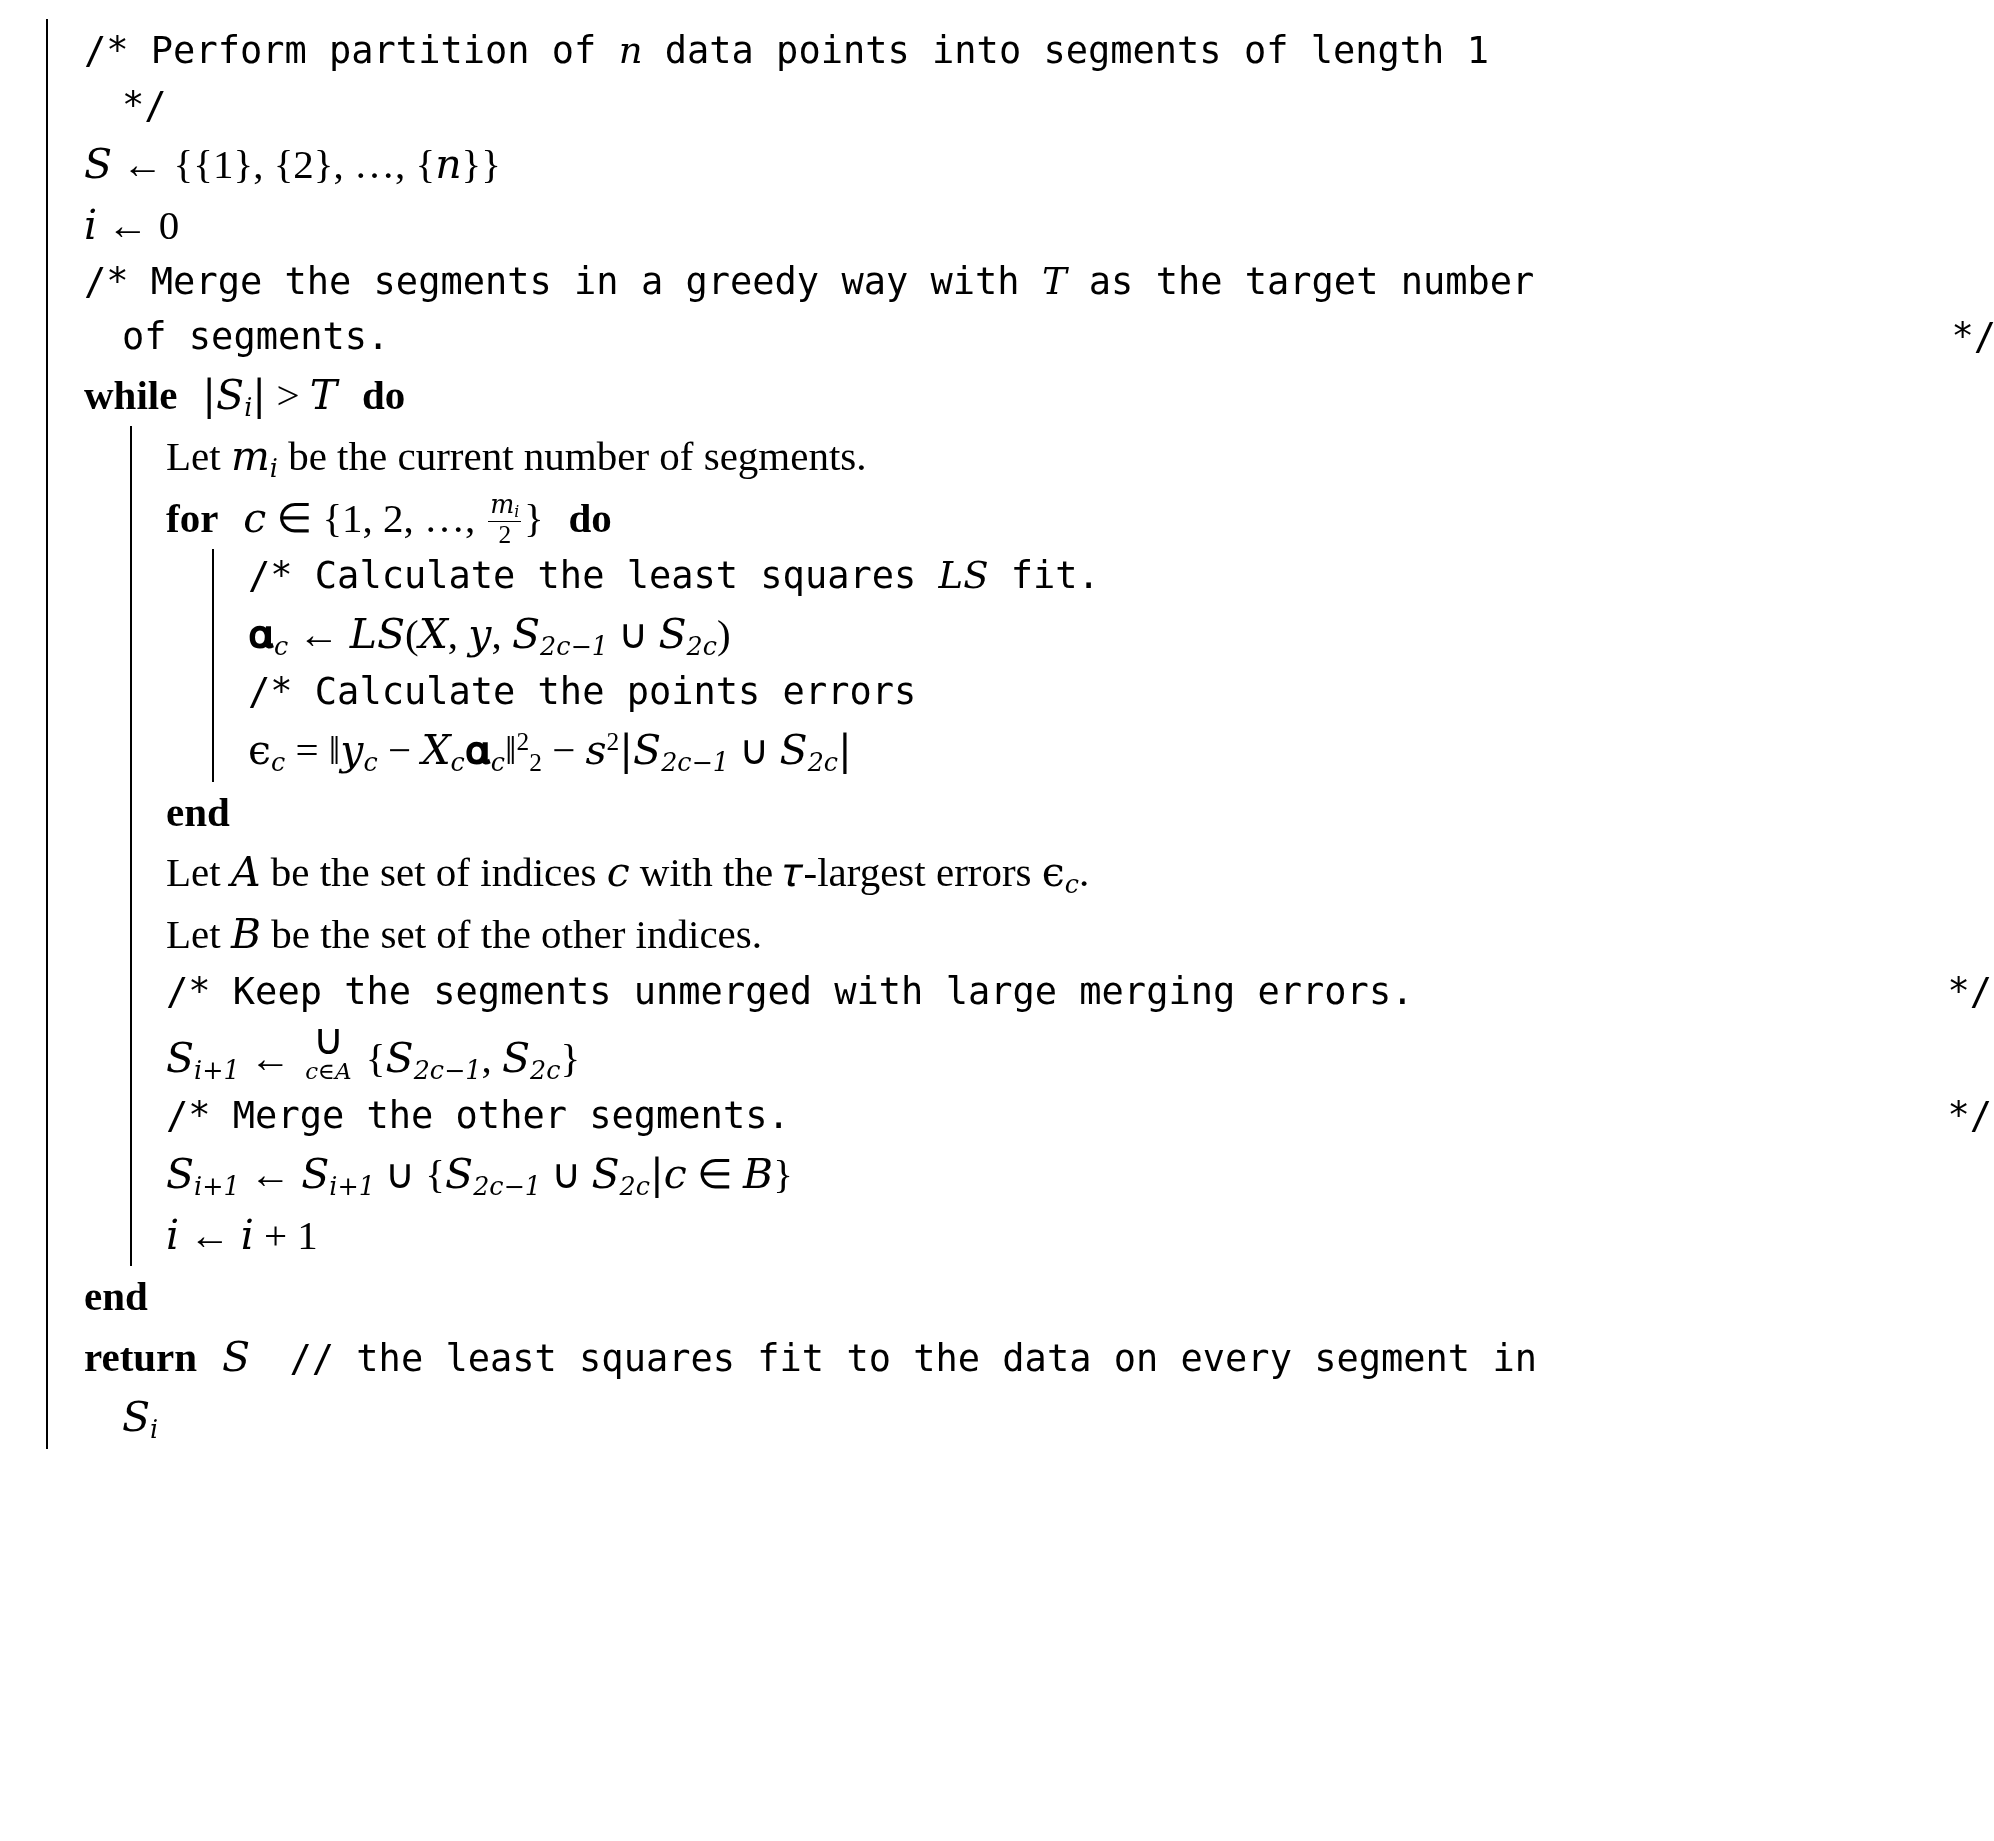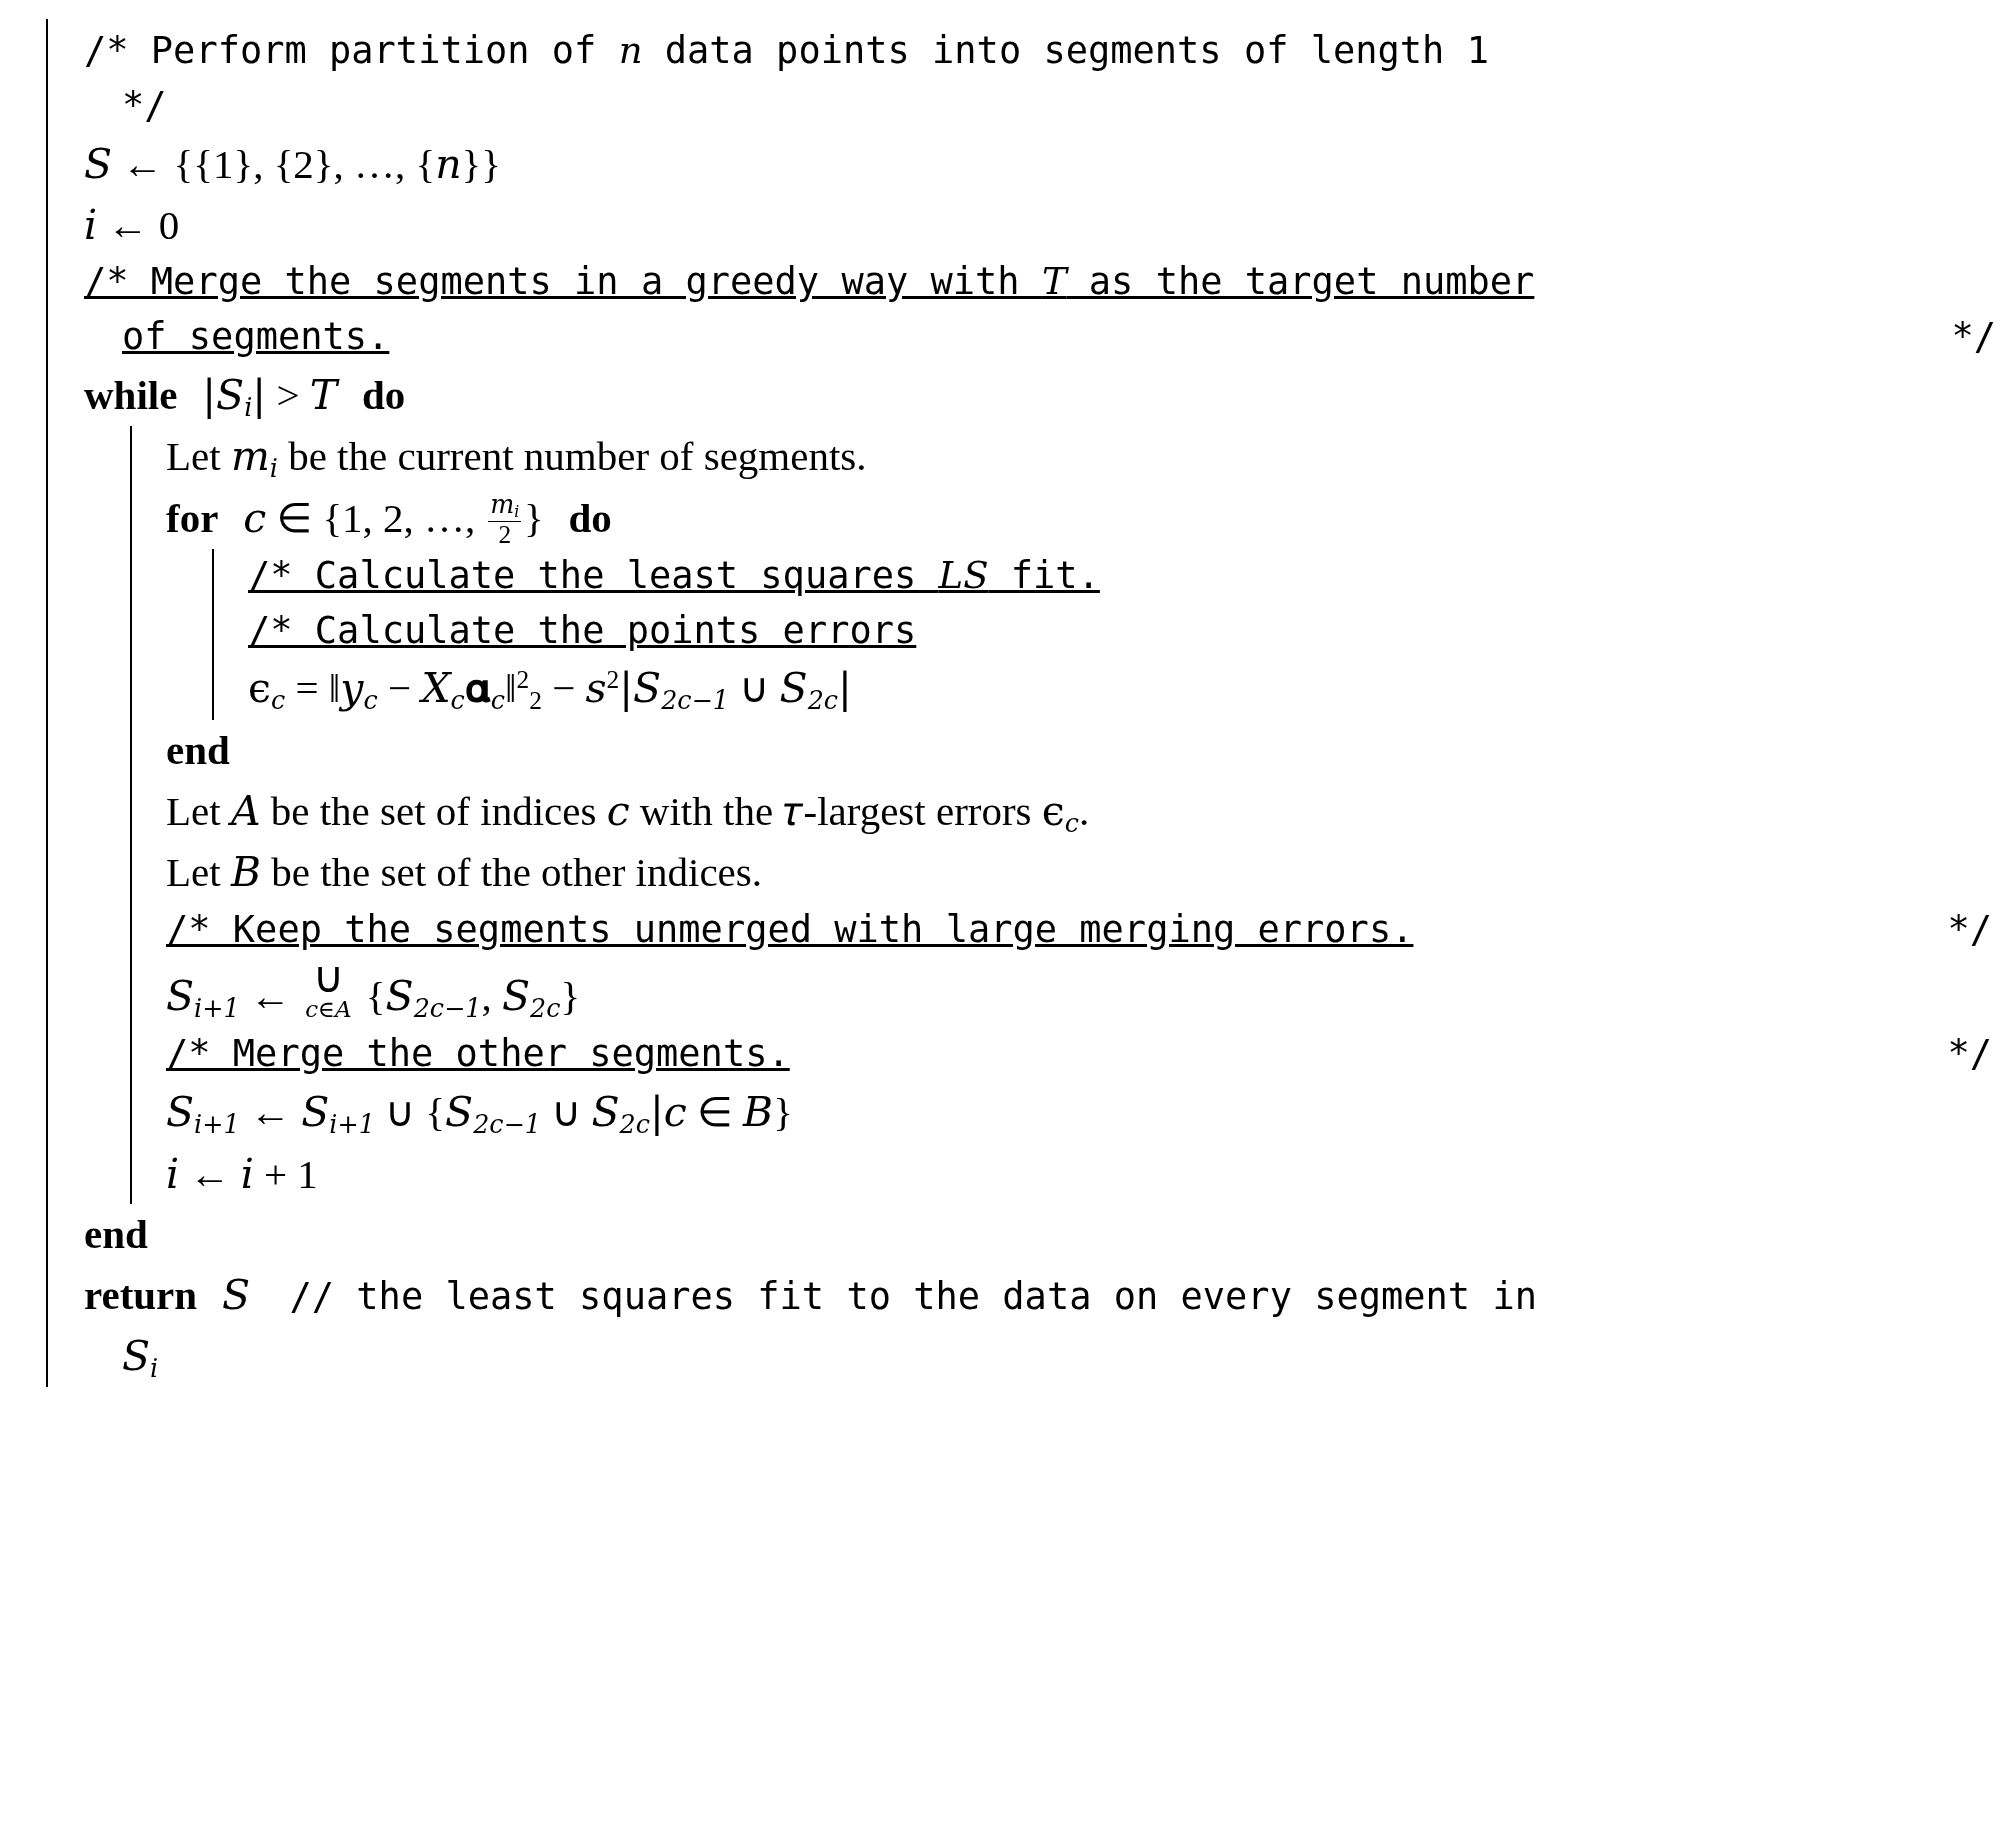--- a/index.html
+++ b/index.html
@@ -70,21 +70,21 @@
   .frac .num { display: block; border-bottom: 1.3px solid #000; padding: 0 2px; text-align: right; }
   .frac .den { display: block; padding: 0 2px; }
   .cmt-row {
     display: flex;
     justify-content: space-between;
     align-items: flex-start;
     width: 1912px;
   }
   .cmt-row.narrow2 { width: 1845px; }
   .cmt-row.narrow3 { width: 1826px; }
-  .cmt-left { flex: 0 1 auto; text-decoration: underline; }
+  .cmt-left { flex: 0 1 auto; }
   .cmt-right { flex: 0 0 auto; padding-left: 20px; }
   .hang {
     display: block;
     padding-left: 38px;
   }
   .bigop {
     display: inline-block;
     text-align: center;
     line-height: 0.95;
     vertical-align: -0.18em;
@@ -142,20 +142,23 @@
         <span class="sp"></span><span class="kw">do</span>
       </div>
 
       <div class="block lvl3">
 
         <div class="line cmt-row narrow2">
           <span class="cmt-left mono">/* Calculate the least squares <span class="math">LS</span> fit.</span>
 
         </div>
 
+        <div class="line">
+          <span class="mathu">𝛂</span><span class="sub math">c</span> ← <span class="math">LS</span>(<span class="math">X</span>, <span class="math">y</span>, <span class="math">S</span><span class="sub math">2c−1</span> ∪ <span class="math">S</span><span class="sub math">2c</span>)
+        </div>
 
         <div class="line cmt-row narrow2">
           <span class="cmt-left mono">/* Calculate the points errors</span>
 
         </div>
 
         <div class="line">
           <span class="mathu">ϵ</span><span class="sub math">c</span> = ‖<span class="math">y</span><span class="sub math">c</span> − <span class="math">X</span><span class="sub math">c</span><span class="mathu">𝛂</span><span class="sub math">c</span>‖<span class="sup">2</span><span class="sub">2</span> − <span class="math">s</span><span class="sup">2</span><span class="vbar">|</span><span class="math">S</span><span class="sub math">2c−1</span> ∪ <span class="math">S</span><span class="sub math">2c</span><span class="vbar">|</span>
         </div>
 

